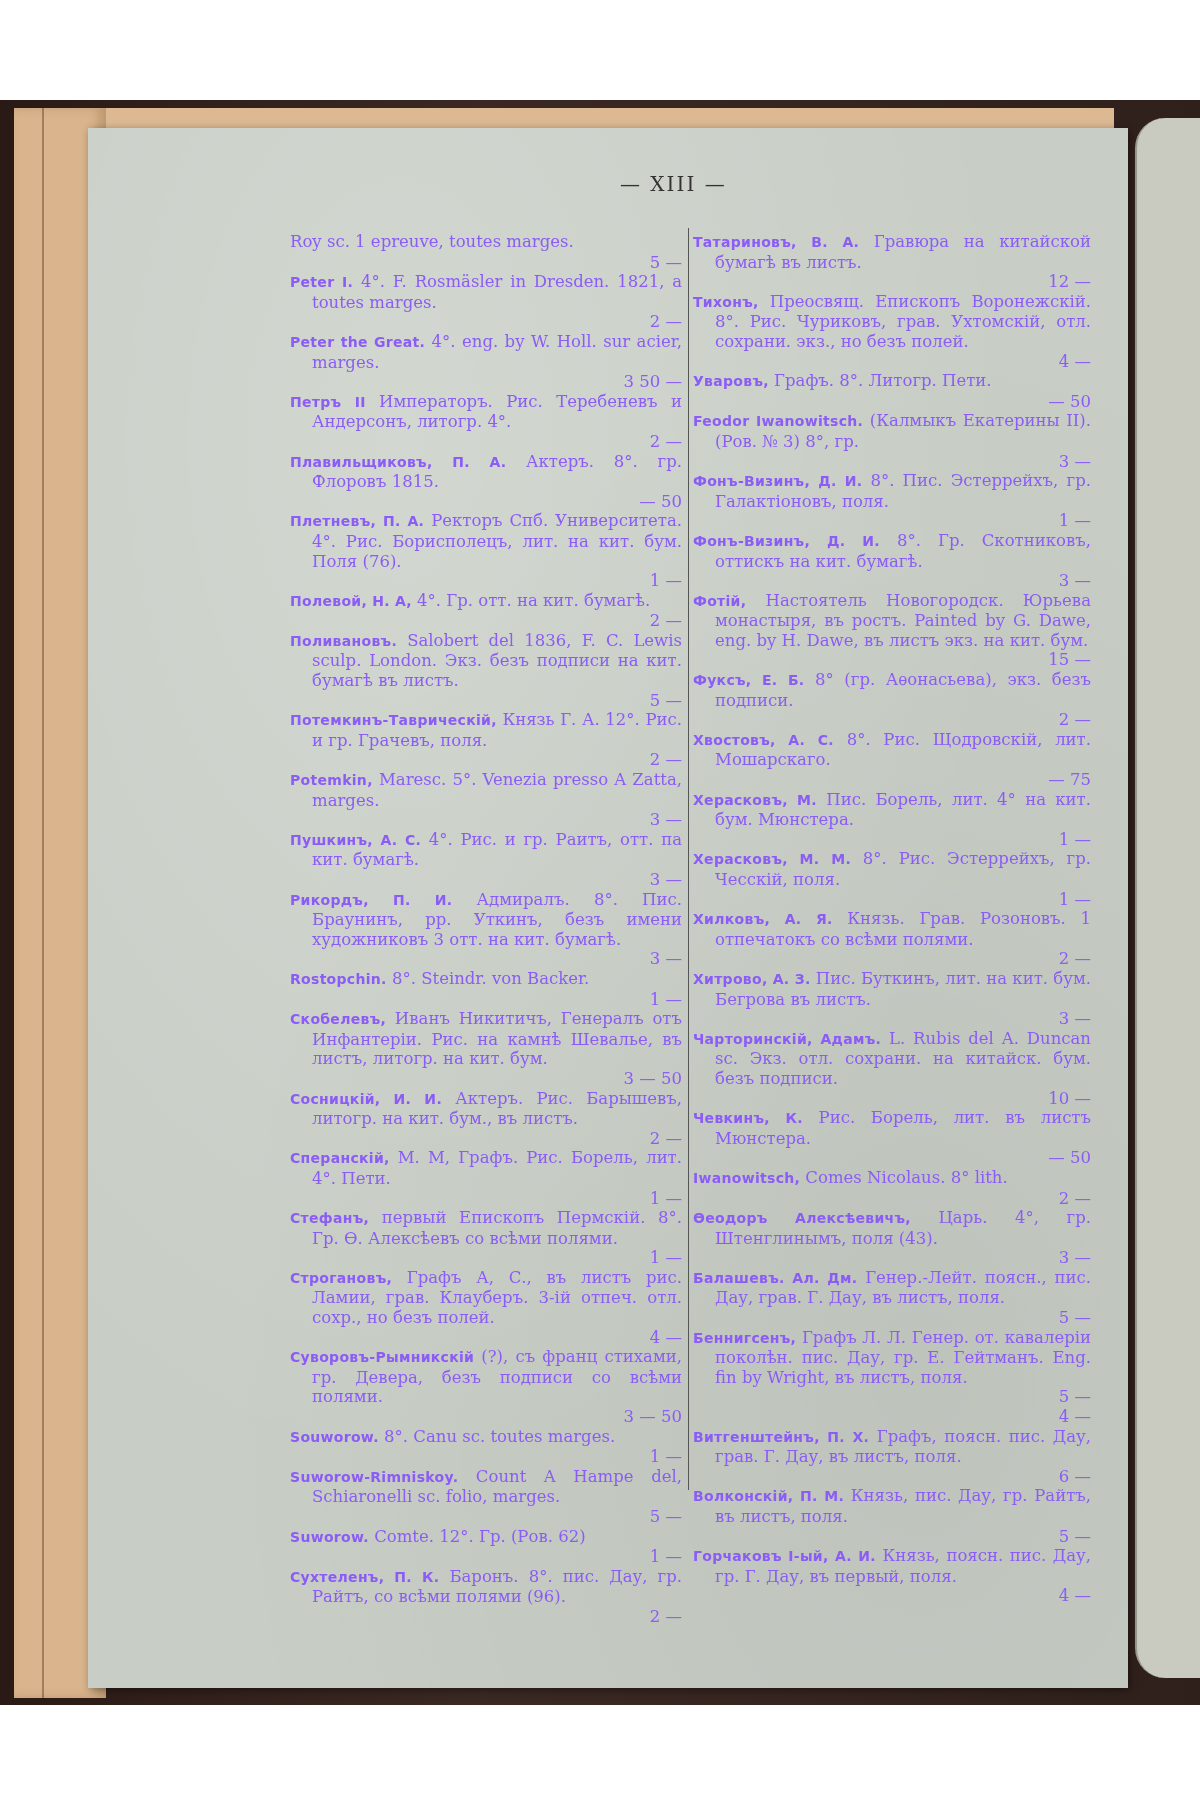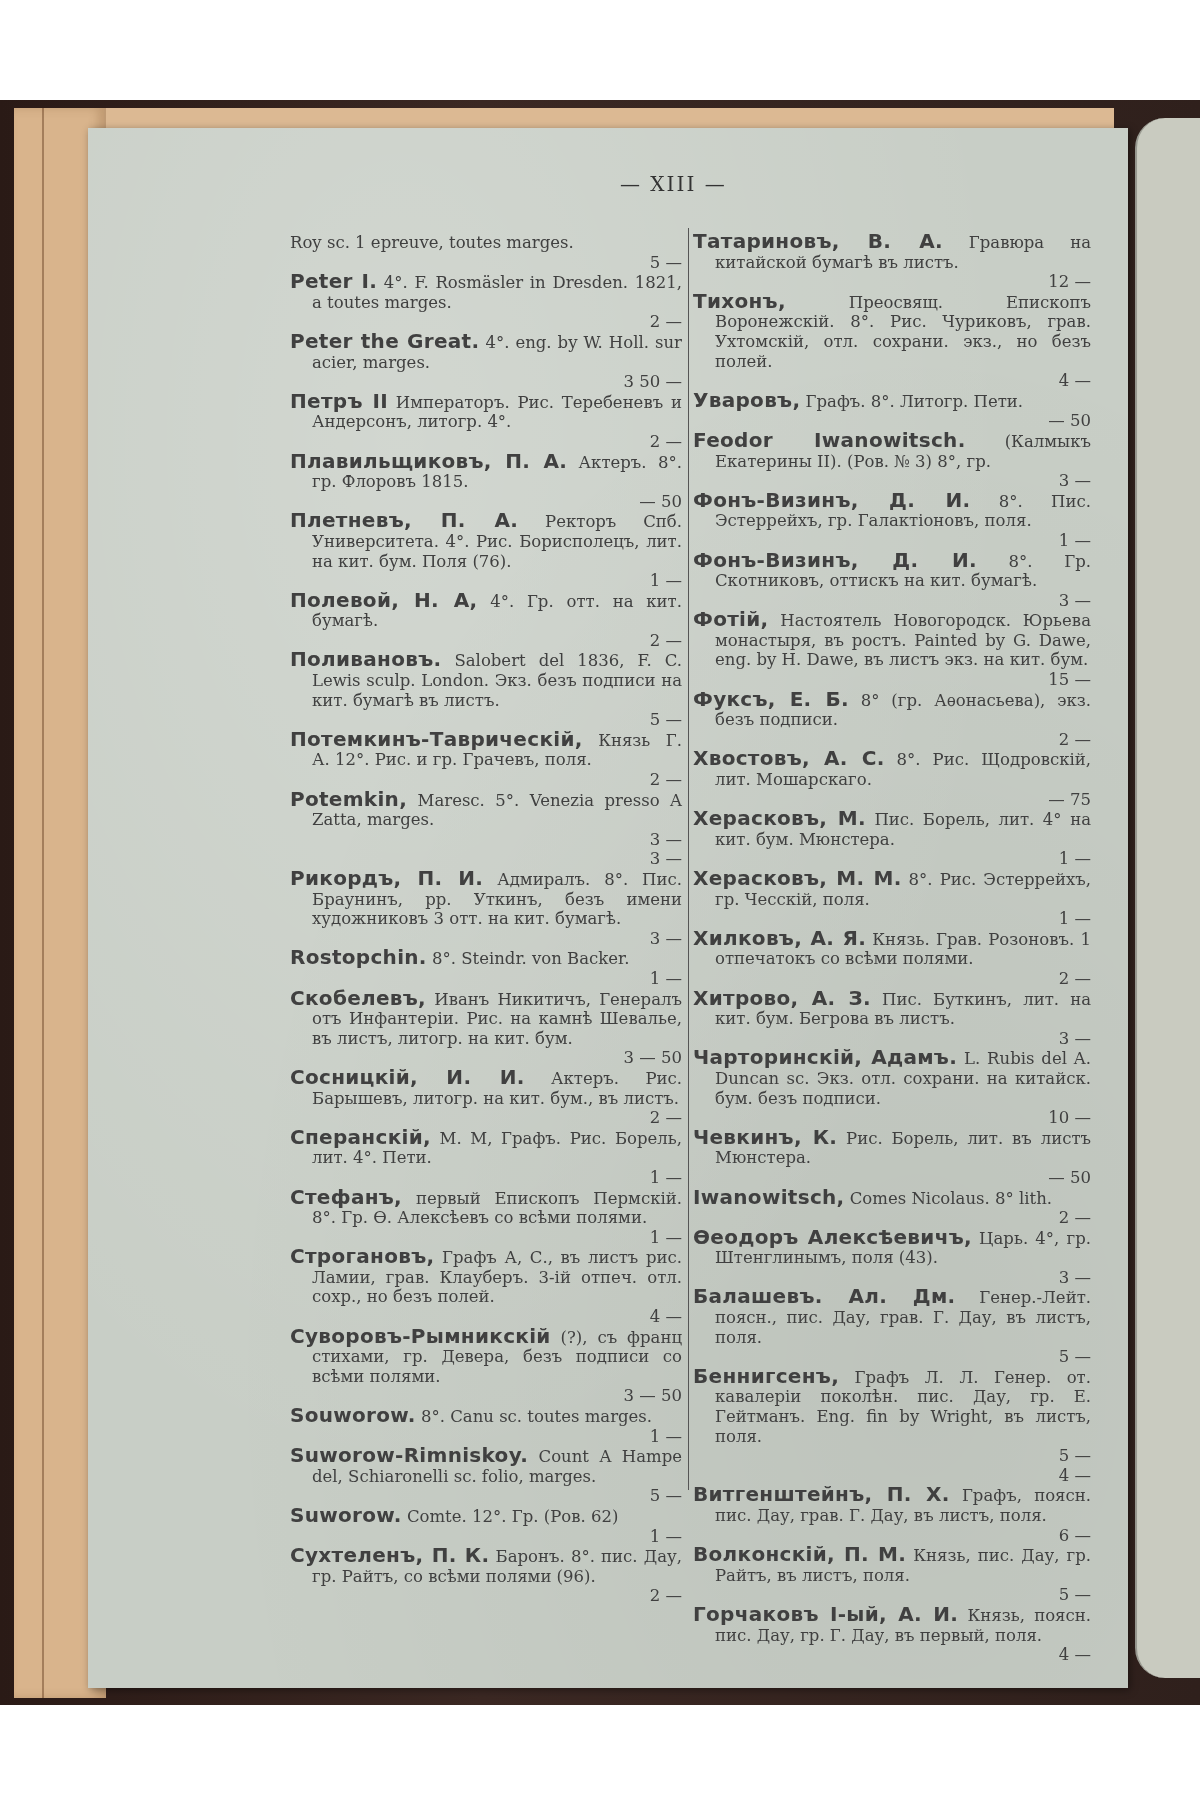--- a/index.html
+++ b/index.html
@@ -39,31 +39,31 @@
       radial-gradient(ellipse at 80% 80%, rgba(0,0,0,.05), transparent 60%);
     box-shadow: 2px 2px 8px rgba(0,0,0,.4);
   }
   .page-number {
     position:absolute; left:620px; top:172px;
     font-size:20px; color:#333;
     letter-spacing:2px;
   }
   .column {
     position:absolute; top:232px;
-    font-size:16.5px; line-height:19.6px; color:#404040;
+    font-size:16.5px; line-height:19.6px; color:#8b5cf6;
   }
   .col-left { left:290px; width:392px; }
   .col-right { left:693px; width:398px; }
   .divider {
     position:absolute; left:688px; top:228px; width:1px; height:1262px;
     background:#555;
   }
   .entry { margin:0 0 0 0; text-align:justify; }
   .entry .body { display:block; text-indent:-22px; padding-left:22px; }
-  .entry .name { font-weight:bold; font-family:"DejaVu Sans", "Liberation Sans", sans-serif; font-size:20px; letter-spacing:.3px; }
+  .entry .name { font-weight:bold; font-family:"DejaVu Sans", "Liberation Sans", sans-serif; font-size:14px; letter-spacing:.3px; }
   .entry .price { display:block; text-align:right; }
 </style>
 </head>
 <body>
 
 <div class="backdrop"></div>
 <div class="cover-top"></div>
 <div class="cover-edge"></div>
 <div class="right-page"></div>
 
@@ -108,20 +108,21 @@
   </div>
     <div class="entry">
     <span class="body"><span class="name">Потемкинъ-Таврическій,</span><span class="text"> Князь Г. А. 12°. Рис. и гр. Грачевъ, поля.</span></span>
     <span class="price">2 —</span>
   </div>
     <div class="entry">
     <span class="body"><span class="name">Potemkin,</span><span class="text"> Maresc. 5°. Venezia presso A Zatta, marges.</span></span>
     <span class="price">3 —</span>
   </div>
     <div class="entry">
+    <span class="body"><span class="name">Пушкинъ, А. С.</span><span class="text"> 4°. Рис. и гр. Раитъ, отт. па кит. бумагѣ.</span></span>
     <span class="price">3 —</span>
   </div>
     <div class="entry">
     <span class="body"><span class="name">Рикордъ, П. И.</span><span class="text"> Адмиралъ. 8°. Пис. Браунинъ, рр. Уткинъ, безъ имени художниковъ 3 отт. на кит. бумагѣ.</span></span>
     <span class="price">3 —</span>
   </div>
     <div class="entry">
     <span class="body"><span class="name">Rostopchin.</span><span class="text"> 8°. Steindr. von Backer.</span></span>
     <span class="price">1 —</span>
   </div>

